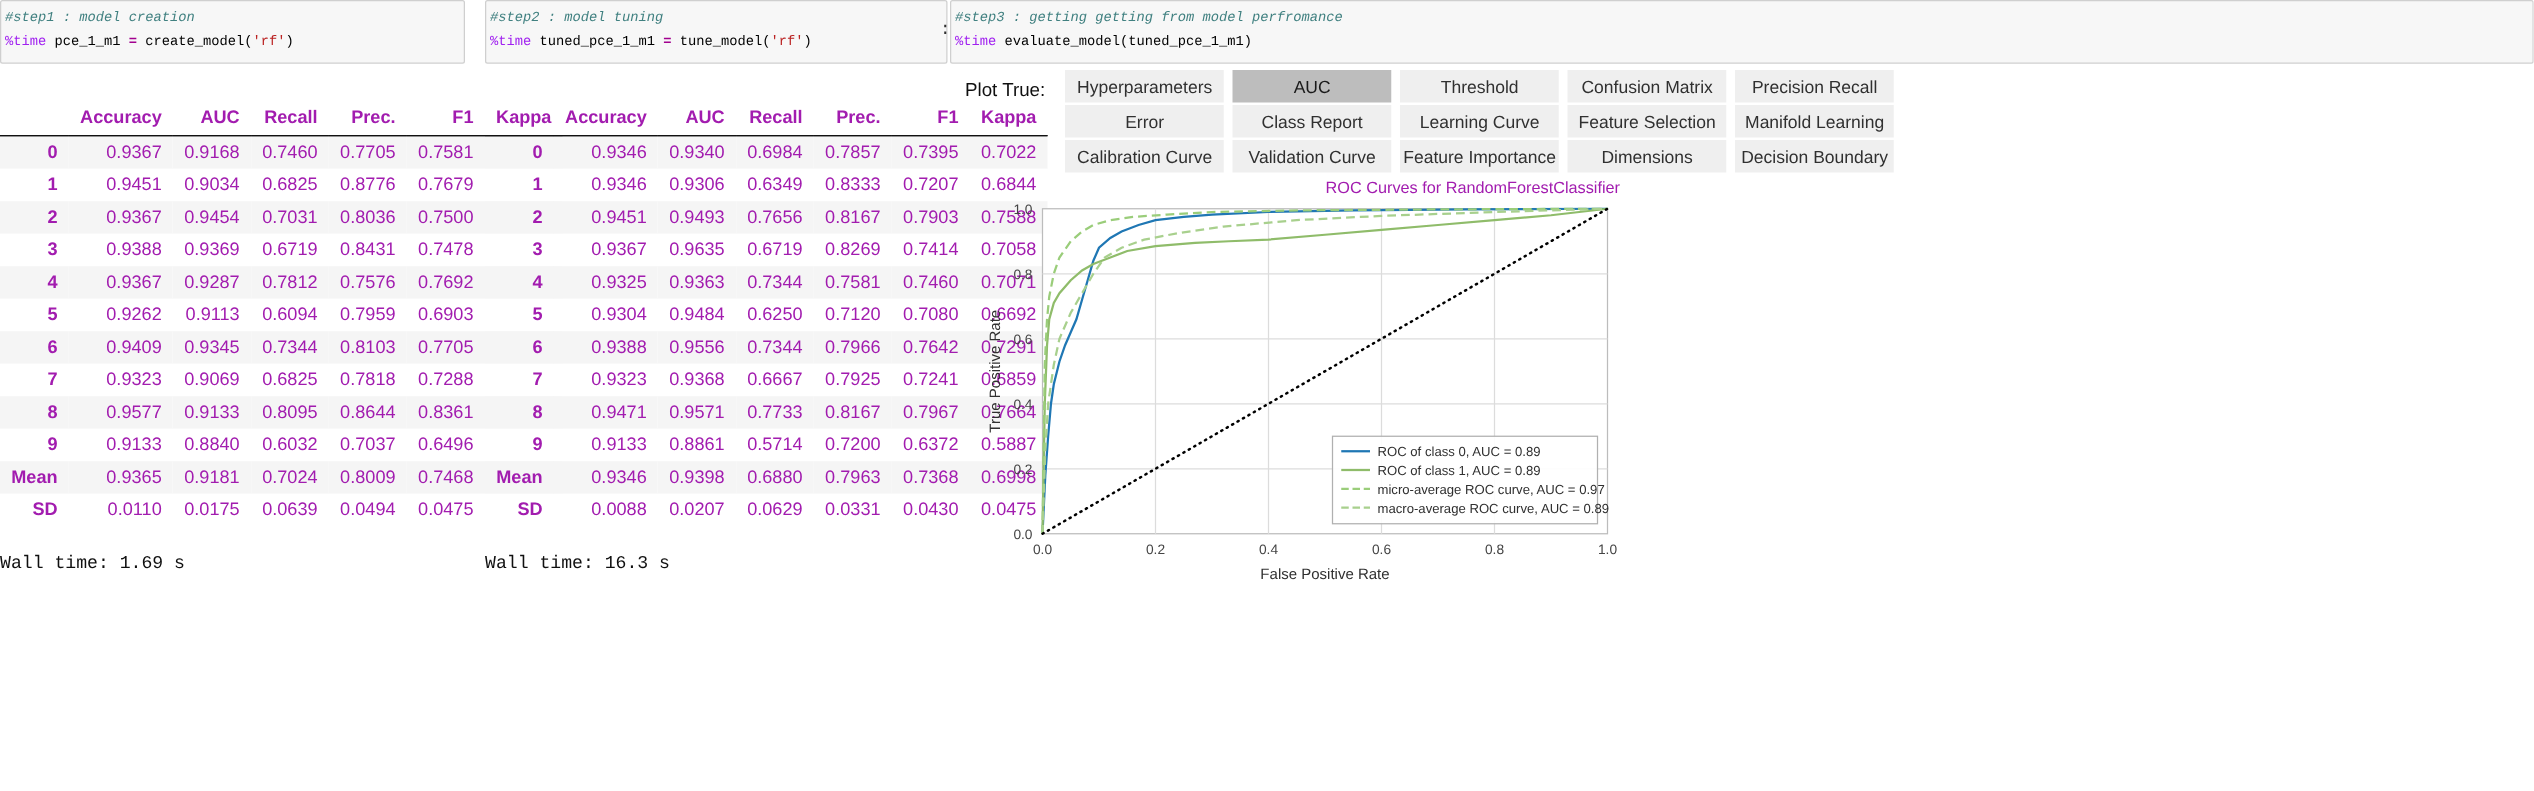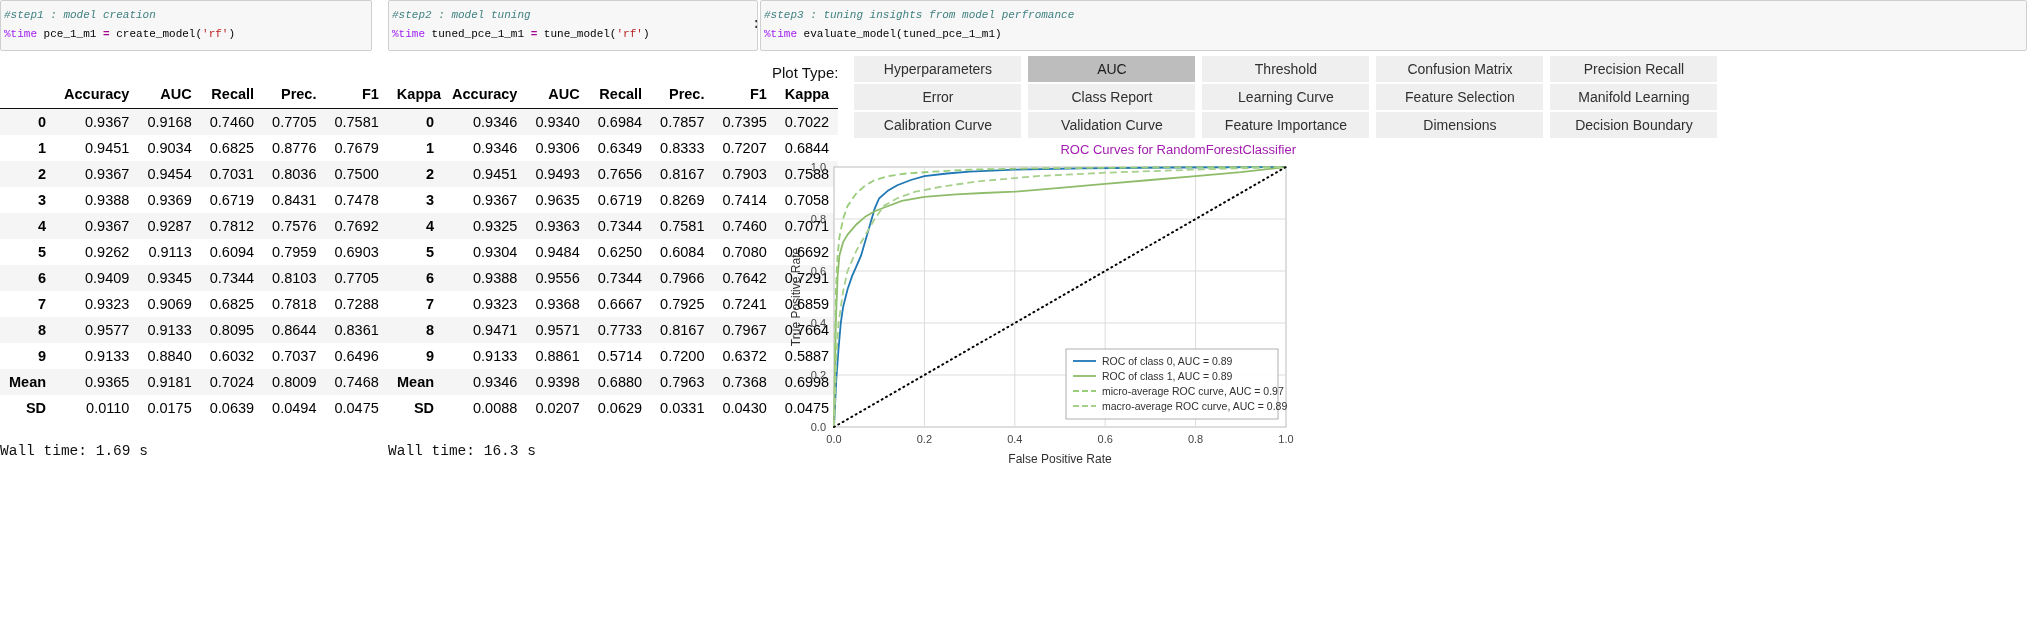--- a/index.html
+++ b/index.html
@@ -41,21 +41,21 @@
   .mag  { color: #a020f0; }
   .op   { color: #a2008f; font-weight: bold; }
   .str  { color: #ba2121; }
   .plain{ color: #000000; }
 
   
   .tbl-wrap { margin-top: 30px; }
   table.res {
     border-collapse: collapse;
     font-size: 14.5px;
-    color: #000000;
+    color: #a21caf;
     margin-left: 0;
   }
   table.res th, table.res td {
     padding: 5px 9px 5px 9px;
     text-align: right;
     white-space: nowrap;
     border: none;
   }
   table.res thead th {
     font-weight: bold;
@@ -87,21 +87,21 @@
     padding-top: 8px;
     margin-right: 16px;
     white-space: nowrap;
   }
   .ptype-grid { display: flex; }
   .ptype-col {
     display: flex; flex-direction: column;
     margin-right: 7px;
   }
   .ptype-btn {
-    width: 167px; height: 26px;
+    width: 127px; height: 26px;
     line-height: 26px;
     text-align: center;
     background: #efefef;
     color: #303030;
     font-size: 14px;
     margin-bottom: 2px;
     border: none;
     overflow: hidden;
     white-space: nowrap;
   }
@@ -320,21 +320,21 @@
               <td>0.7344</td>
               <td>0.7581</td>
               <td>0.7460</td>
               <td>0.7071</td>
             </tr>
             <tr>
               <th>5</th>
               <td>0.9304</td>
               <td>0.9484</td>
               <td>0.6250</td>
-              <td>0.6084</td>
+              <td>0.7120</td>
               <td>0.7080</td>
               <td>0.6692</td>
             </tr>
             <tr>
               <th>6</th>
               <td>0.9388</td>
               <td>0.9556</td>
               <td>0.7344</td>
               <td>0.7966</td>
               <td>0.7642</td>
@@ -388,26 +388,26 @@
           </tbody>
       </table>
     </div>
 
     <div class="walltime">Wall time: 16.3 s</div>
   </div>
 
   <div class="cell-prompt">:</div>
 
   <div class="panel p3">
-    <div class="code-cell wide"><span class="cmt">#step3 : tuning insights from model perfromance</span>
+    <div class="code-cell wide"><span class="cmt">#step3 : getting getting from model perfromance</span>
 <span class="mag">%time</span><span class="plain"> evaluate_model(tuned_pce_1_m1)</span></div>
   </div>
 
   <div class="ptype-row">
-    <div class="ptype-label">Plot Type:</div>
+    <div class="ptype-label">Plot True:</div>
     <div class="ptype-grid" id="ptype-grid">
         <div class="ptype-col">
           <div class="ptype-btn">Hyperparameters</div>
           <div class="ptype-btn">Error</div>
           <div class="ptype-btn">Calibration Curve</div>
         </div>
         <div class="ptype-col">
           <div class="ptype-btn selected">AUC</div>
           <div class="ptype-btn">Class Report</div>
           <div class="ptype-btn">Validation Curve</div>

